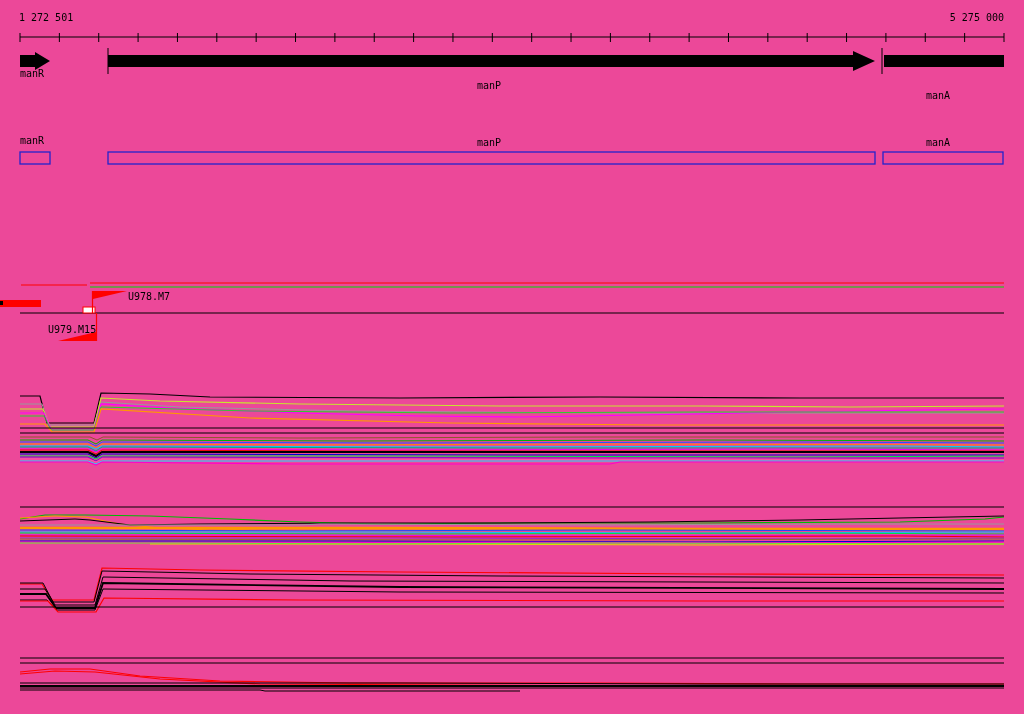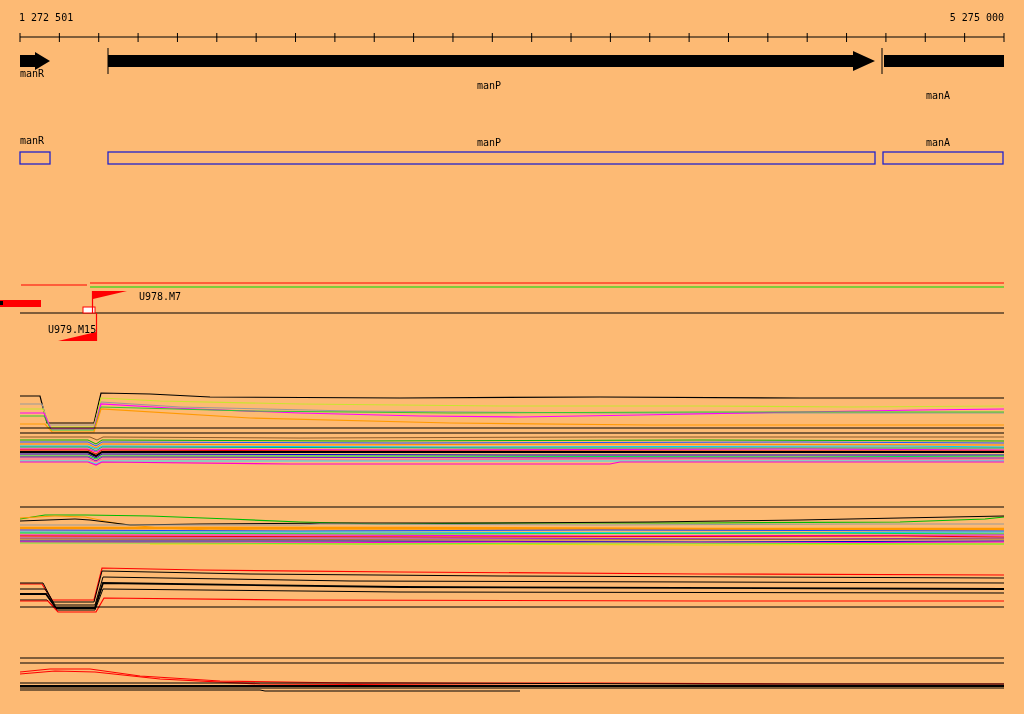--- a/index.html
+++ b/index.html
@@ -1,16 +1,16 @@
 <!DOCTYPE html>
 <html><head>
 <meta charset="utf-8">
 <style>
   html,body{margin:0;padding:0;background:#fff;}
-  #page{position:relative;width:1024px;height:714px;background:#fdba74;overflow:hidden;
+  #page{position:relative;width:1024px;height:714px;background:#ec4899;overflow:hidden;
         font-family:"DejaVu Sans Mono", monospace;}
   #scene{position:absolute;left:0;top:0;}
   .lbl{position:absolute;font:10px "DejaVu Sans Mono", monospace;color:#000;white-space:pre;line-height:10px;}
   .r{text-align:right;}
 </style>
 </head>
 <body>
 
 <div id="page">
   <svg id="scene" width="1024" height="714" viewBox="0 0 1024 714">
@@ -121,15 +121,15 @@
   <div class="lbl r" style="right:20px;top:13px;">5 275 000</div>
 
   <div class="lbl" style="left:20px;top:69px;">manR</div>
   <div class="lbl" style="left:477px;top:81px;">manP</div>
   <div class="lbl" style="left:926px;top:91px;">manA</div>
 
   <div class="lbl" style="left:20px;top:136px;">manR</div>
   <div class="lbl" style="left:477px;top:138px;">manP</div>
   <div class="lbl" style="left:926px;top:138px;">manA</div>
 
-  <div class="lbl" style="left:130px;top:292px;padding-left:9px;">U978.M7</div>
+  <div class="lbl" style="left:119px;top:292px;padding-left:9px;">U978.M7</div>
   <div class="lbl" style="left:8px;top:325px;padding-left:40px;">U979.M15</div>
 </div>
 
 </body></html>

